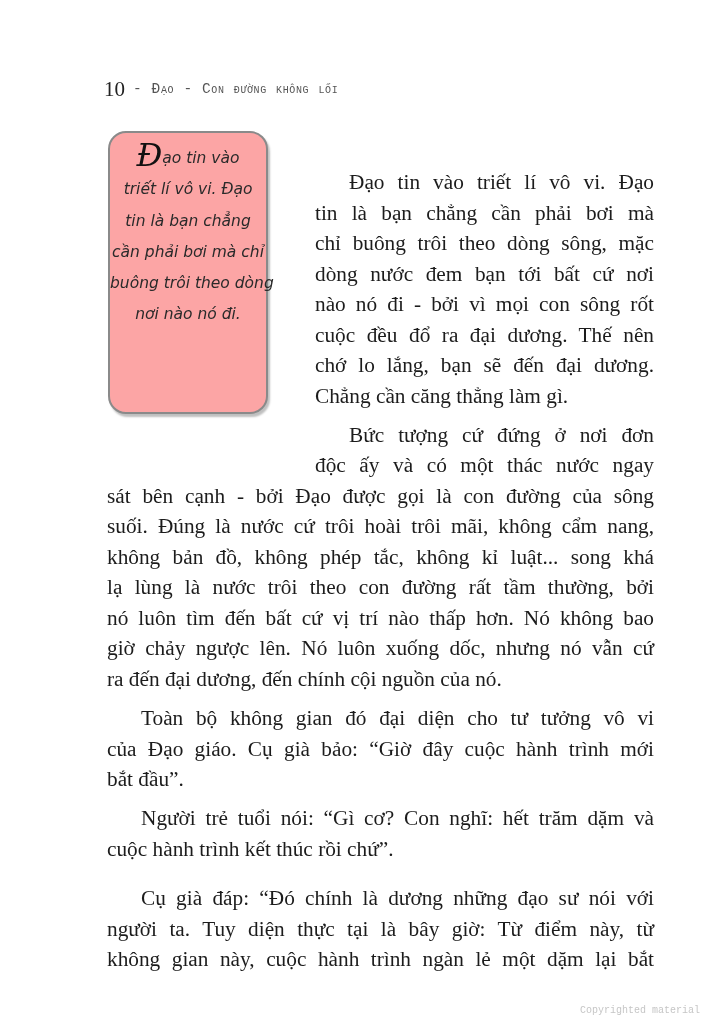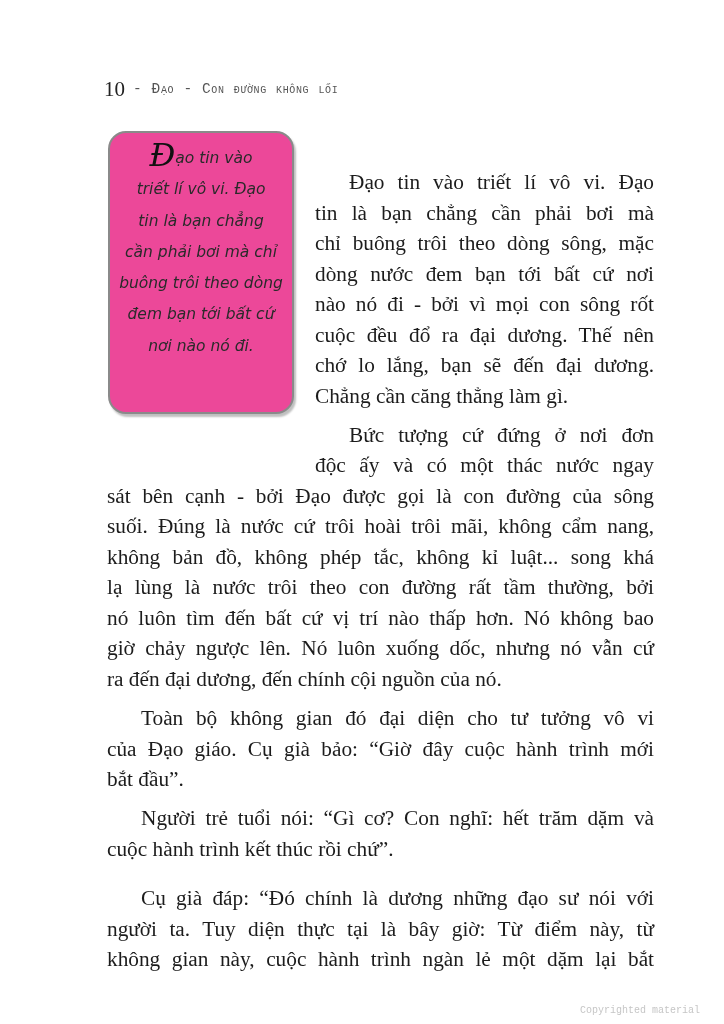--- a/index.html
+++ b/index.html
@@ -39,24 +39,24 @@
       font-size: 14.5px;
       color: #555;
       letter-spacing: 0.6px;
       font-variant: small-caps;
     }
 
     .callout {
       position: absolute;
       left: 108px;
       top: 131px;
-      width: 186px;
+      width: 160px;
       height: 283px;
       box-sizing: border-box;
-      background: #ec4899;
+      background: #fca5a5;
       border: 2px solid #8a8a8a;
       border-radius: 18px;
       box-shadow: 2px 3px 2px rgba(0,0,0,0.25);
       text-decoration: underline;
     }
     .callout-text {
       position: absolute;
       left: 0; right: 0; top: 10px;
       text-align: center;
       font-family: "DejaVu Sans", "Liberation Sans", sans-serif;
@@ -119,21 +119,20 @@
     <span class="header-title">- Đạo - Con đường không lối</span>
   </div>
 
   <div class="callout">
     <div class="callout-text">
       <span class="callout-line"><span class="dropcap">Đ</span><span>ạo tin vào</span></span>
       <span class="callout-line">triết lí vô vi. Đạo</span>
       <span class="callout-line">tin là bạn chẳng</span>
       <span class="callout-line">cần phải bơi mà chỉ</span>
       <span class="callout-line">buông trôi theo dòng</span>
-      <span class="callout-line">đem bạn tới bất cứ</span>
       <span class="callout-line">nơi nào nó đi.</span>
     </div>
   </div>
 
   <div class="body-text">
 
     <div>
       <div class="line indent-narrow" style="top:127px">Đạo tin vào triết lí vô vi. Đạo</div>
       <div class="line narrow" style="top:158px">tin là bạn chẳng cần phải bơi mà</div>
       <div class="line narrow" style="top:188px">chỉ buông trôi theo dòng sông, mặc</div>

